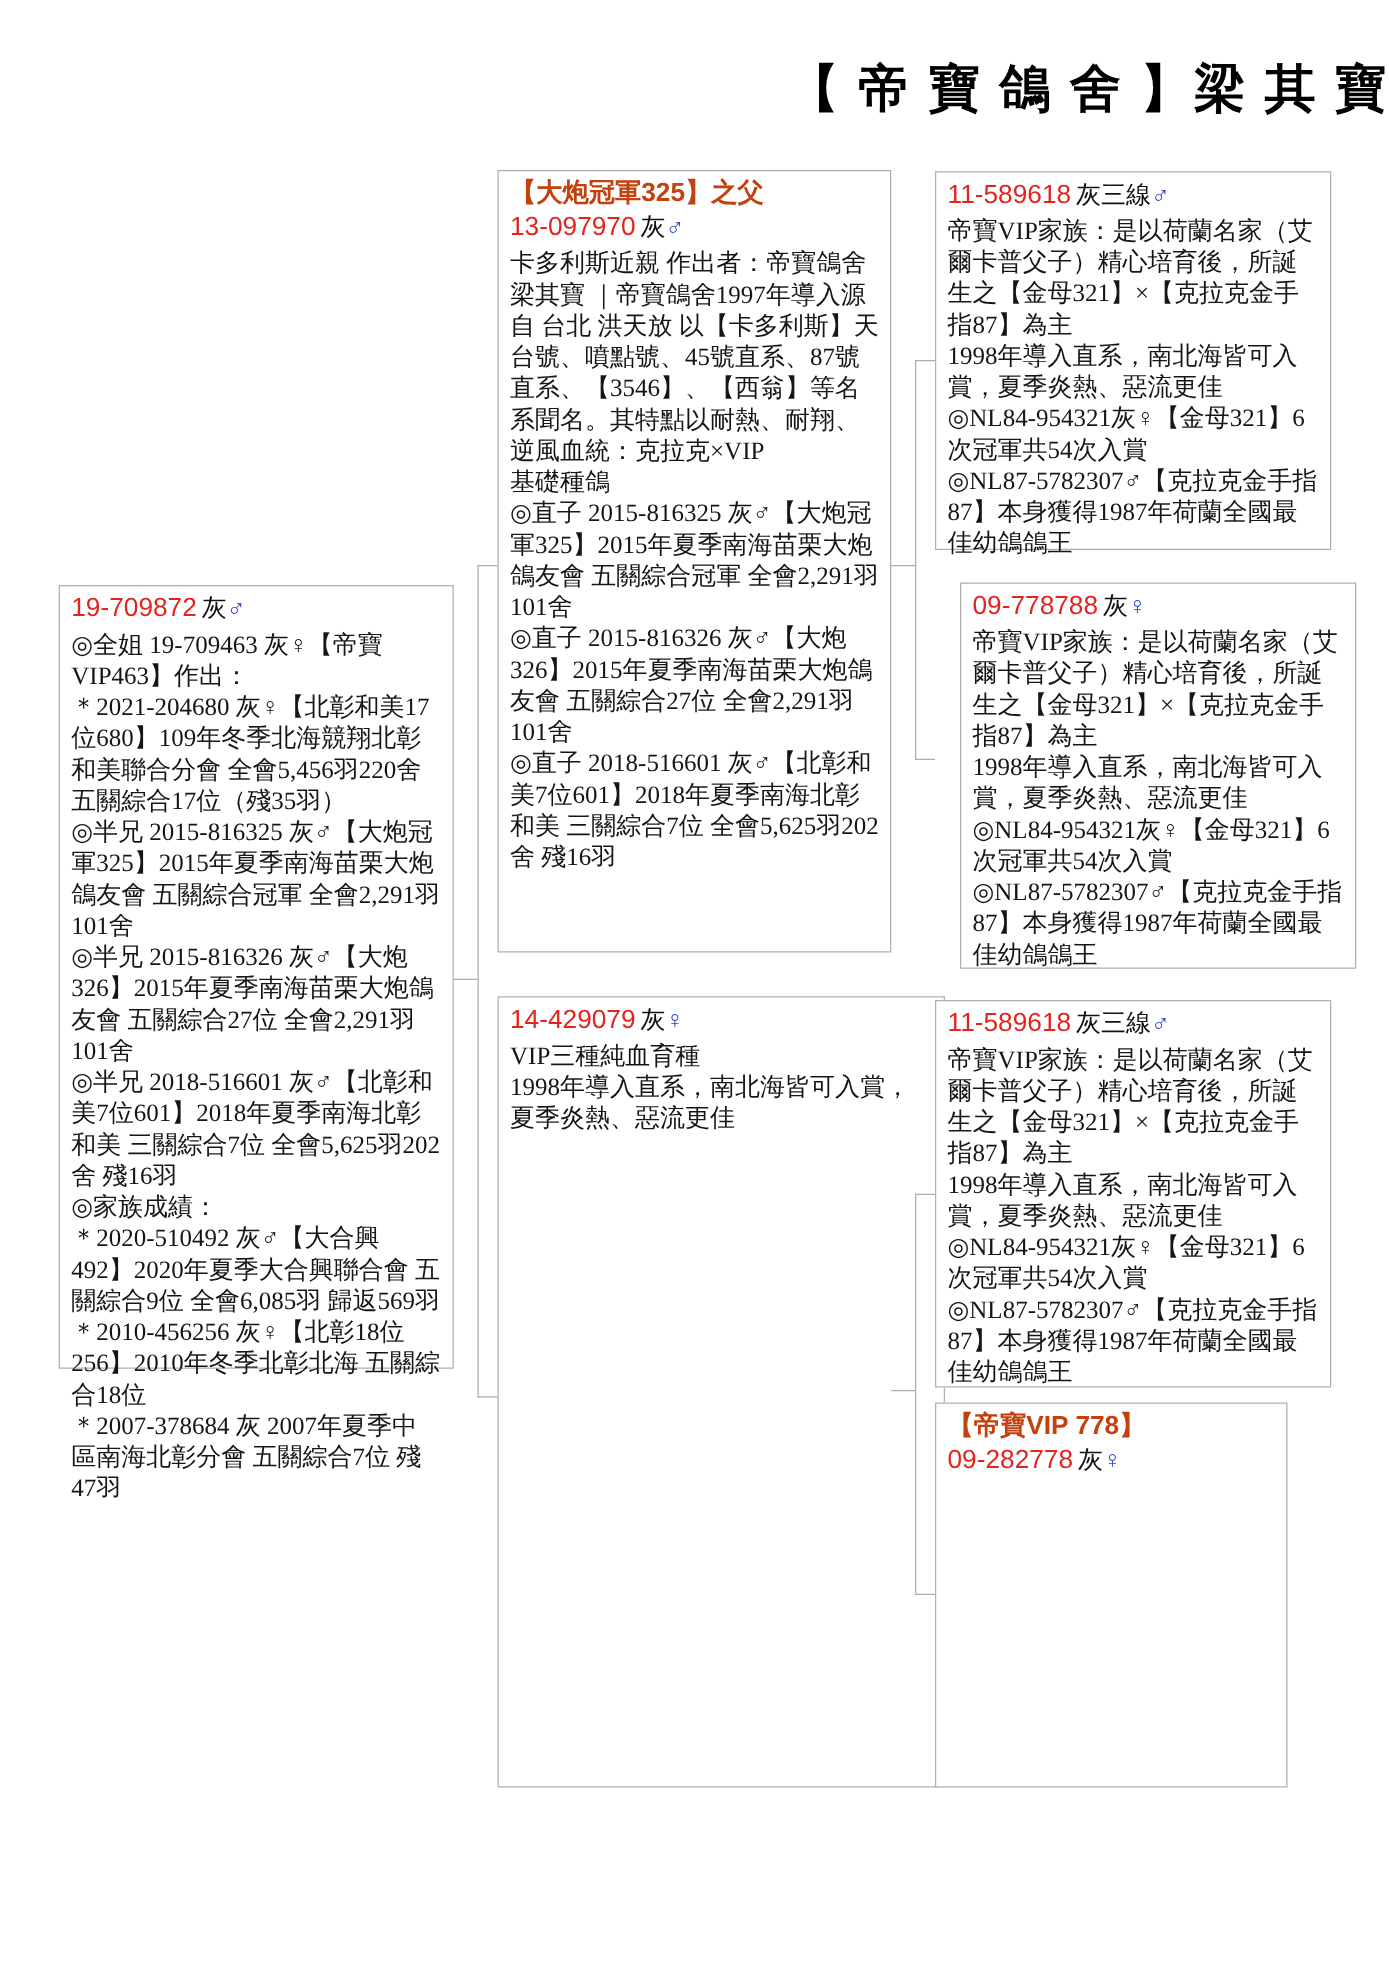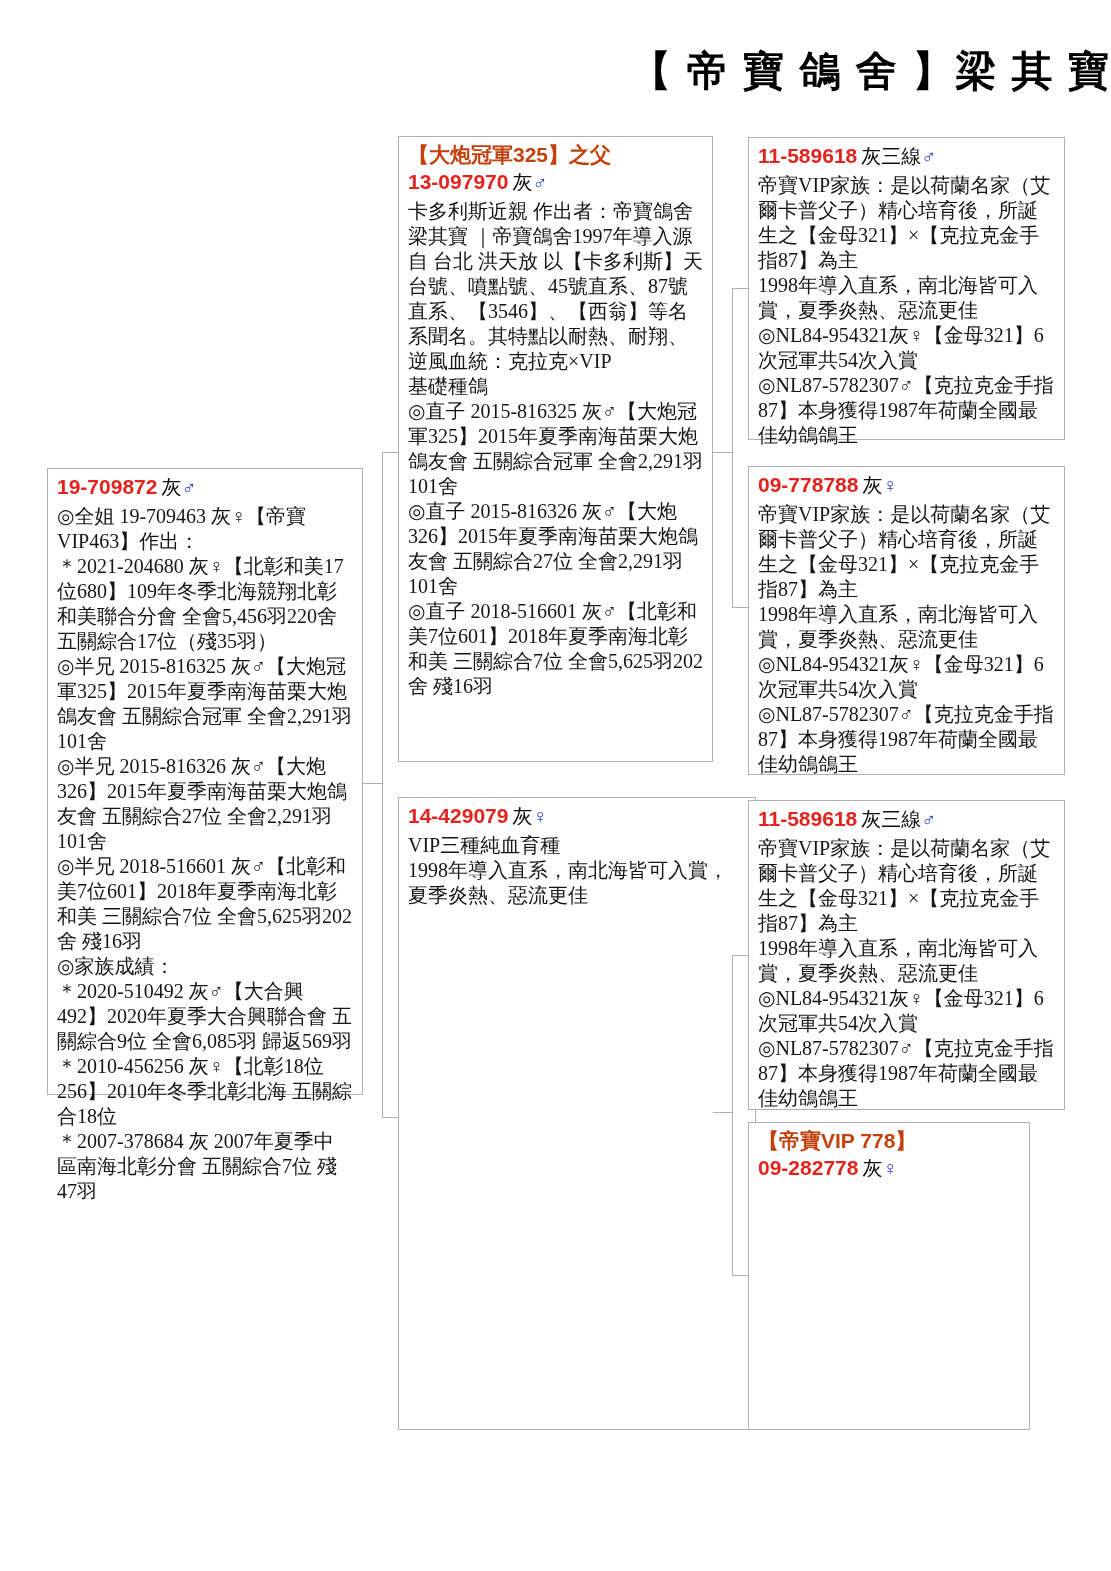--- a/index.html
+++ b/index.html
@@ -16,21 +16,21 @@
     position:absolute; border:1px solid #b0b0b0; background:#fff;
     padding:4px 9px 6px 9px; box-sizing:border-box; overflow:visible;
   }
   .box-topline {
     font-family:"Liberation Sans","DejaVu Sans",sans-serif;
     font-weight:bold; font-size:21px; line-height:27px; color:#c2410c;
   }
   .box-head { line-height:28px; white-space:nowrap; }
   .ring {
     font-family:"Liberation Sans","DejaVu Sans",sans-serif;
-    font-weight:bold; font-size:21px; color:#e3231e;
+    font-weight:normal; font-size:21px; color:#e3231e;
   }
   .breed { font-size:20px; color:#111; }
   .sex {
     font-family:"Liberation Sans","DejaVu Sans",sans-serif;
     font-weight:bold; font-size:20px; color:#2b3fd0;
   }
   .box-body {
     font-size:20px; line-height:25px; color:#151515; white-space:pre-wrap;
     margin-top:1px;
   }
@@ -83,21 +83,21 @@
   <div class="box-head">
     <span class="ring">11-589618</span>
     <span class="breed">灰三線</span><span class="sex">♂</span>
   </div>
   <div class="box-body">帝寶VIP家族：是以荷蘭名家（艾爾卡普父子）精心培育後，所誕生之【金母321】×【克拉克金手指87】為主
 1998年導入直系，南北海皆可入賞，夏季炎熱、惡流更佳
 ◎NL84-954321灰♀【金母321】6次冠軍共54次入賞
 ◎NL87-5782307♂【克拉克金手指87】本身獲得1987年荷蘭全國最佳幼鴿鴿王</div>
 </div>
 
-<div class="box" style="left:748px; top:466px; width:317px; height:309px;">
+<div class="box" style="left:768px; top:466px; width:317px; height:309px;">
   <div class="box-head">
     <span class="ring">09-778788</span>
     <span class="breed">灰</span><span class="sex">♀</span>
   </div>
   <div class="box-body">帝寶VIP家族：是以荷蘭名家（艾爾卡普父子）精心培育後，所誕生之【金母321】×【克拉克金手指87】為主
 1998年導入直系，南北海皆可入賞，夏季炎熱、惡流更佳
 ◎NL84-954321灰♀【金母321】6次冠軍共54次入賞
 ◎NL87-5782307♂【克拉克金手指87】本身獲得1987年荷蘭全國最佳幼鴿鴿王</div>
 </div>
 

